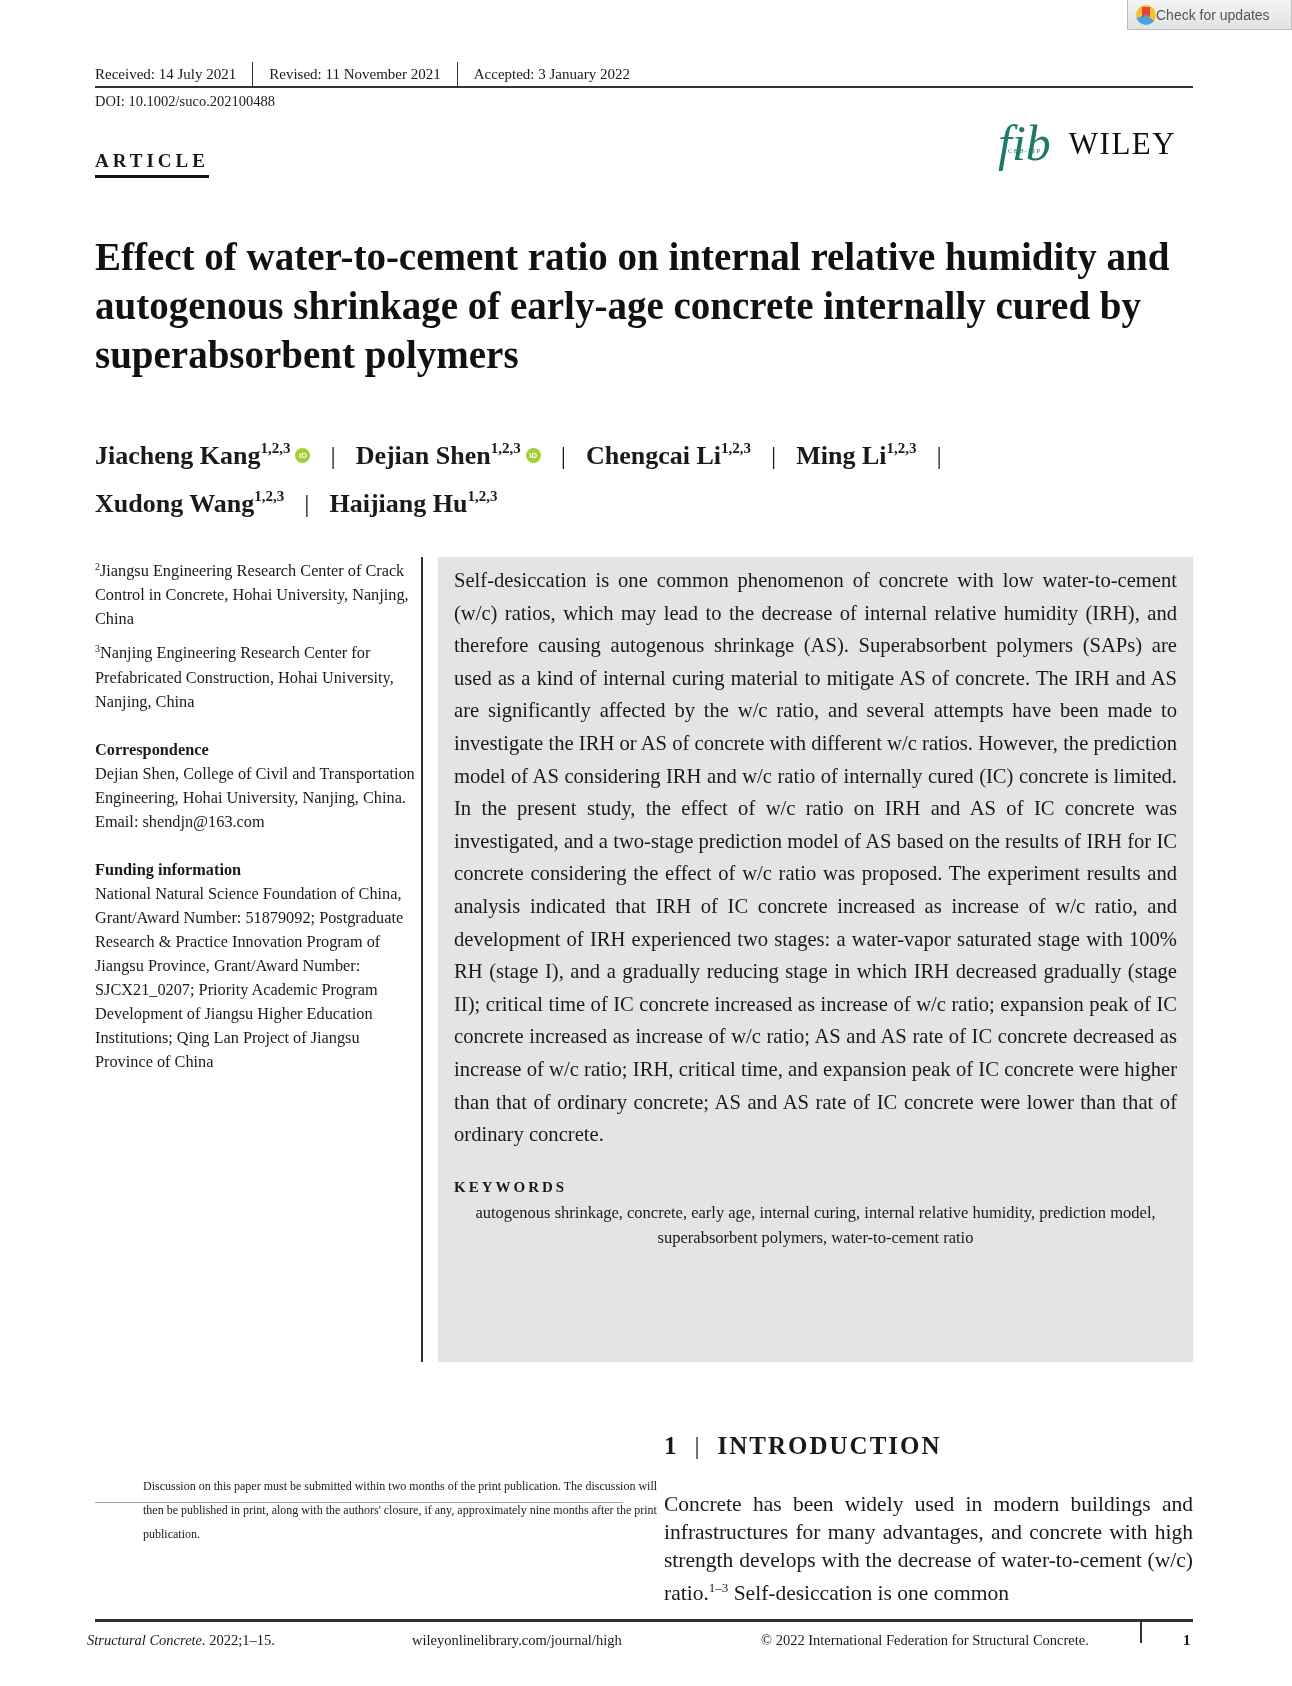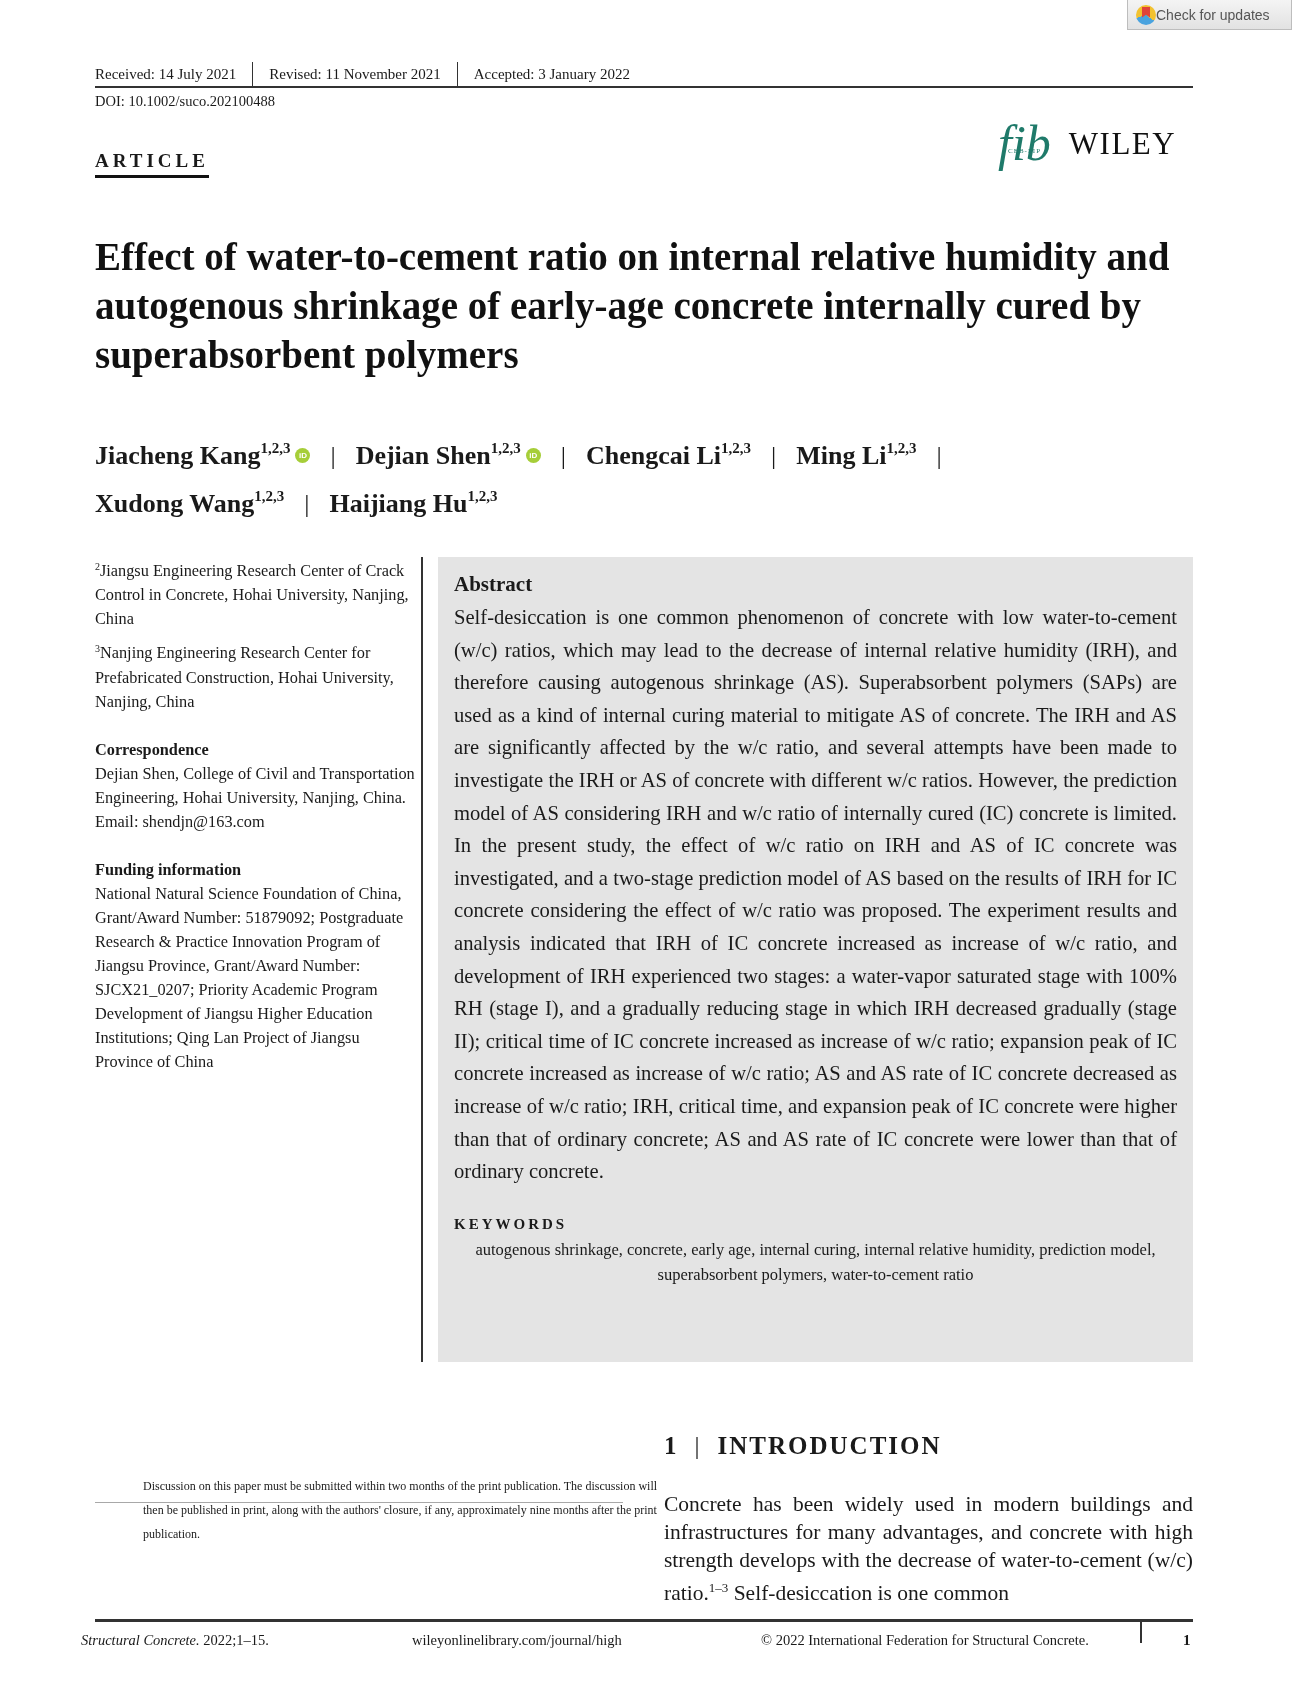--- a/index.html
+++ b/index.html
@@ -105,32 +105,31 @@
   <div class="blk-h">Correspondence</div>
   <div>Dejian Shen, College of Civil and Transportation Engineering, Hohai University, Nanjing, China.</div>
   <div>Email: shendjn@163.com</div>
 
   <div class="blk-h">Funding information</div>
   <div>National Natural Science Foundation of China, Grant/Award Number: 51879092; Postgraduate Research &amp; Practice Innovation Program of Jiangsu Province, Grant/Award Number: SJCX21_0207; Priority Academic Program Development of Jiangsu Higher Education Institutions; Qing Lan Project of Jiangsu Province of China</div>
 </div>
 <div class="abs vdiv"></div>
 
 <div class="abs abstract">
-  <div class="abs-h">Abstract</div>
   <div class="abs-body">Self-desiccation is one common phenomenon of concrete with low water-to-cement (w/c) ratios, which may lead to the decrease of internal relative humidity (IRH), and therefore causing autogenous shrinkage (AS). Superabsorbent polymers (SAPs) are used as a kind of internal curing material to mitigate AS of concrete. The IRH and AS are significantly affected by the w/c ratio, and several attempts have been made to investigate the IRH or AS of concrete with different w/c ratios. However, the prediction model of AS considering IRH and w/c ratio of internally cured (IC) concrete is limited. In the present study, the effect of w/c ratio on IRH and AS of IC concrete was investigated, and a two-stage prediction model of AS based on the results of IRH for IC concrete considering the effect of w/c ratio was proposed. The experiment results and analysis indicated that IRH of IC concrete increased as increase of w/c ratio, and development of IRH experienced two stages: a water-vapor saturated stage with 100% RH (stage I), and a gradually reducing stage in which IRH decreased gradually (stage II); critical time of IC concrete increased as increase of w/c ratio; expansion peak of IC concrete increased as increase of w/c ratio; AS and AS rate of IC concrete decreased as increase of w/c ratio; IRH, critical time, and expansion peak of IC concrete were higher than that of ordinary concrete; AS and AS rate of IC concrete were lower than that of ordinary concrete.</div>
   <div class="kw-h">KEYWORDS</div>
   <div class="kw">autogenous shrinkage, concrete, early age, internal curing, internal relative humidity, prediction model, superabsorbent polymers, water-to-cement ratio</div>
 </div>
 
 <div class="abs intro-h">
   <span>1</span><span class="pipe">|</span><span>INTRODUCTION</span>
 </div>
 <div class="abs intro-b"><span>Concrete has been widely used in modern buildings and infrastructures for many advantages, and concrete with high strength develops with the decrease of water-to-cement (w/c) ratio.</span><sup>1–3</sup><span> Self-desiccation is one common</span></div>
 
 <div class="abs disc-rule"></div>
 <div class="abs disc">Discussion on this paper must be submitted within two months of the print publication. The discussion will then be published in print, along with the authors' closure, if any, approximately nine months after the print publication.</div>
 
 <div class="abs foot-rule"></div>
-<div class="abs foot" style="left:81px;"><i>Structural Concrete.</i><span> 2022;1–15.</span></div>
+<div class="abs foot" style="left:87px;"><i>Structural Concrete.</i><span> 2022;1–15.</span></div>
 <div class="abs foot" style="left:412px;">wileyonlinelibrary.com/journal/high</div>
 <div class="abs foot" style="left:761px;">© 2022 International Federation for Structural Concrete.</div>
 <div class="abs foot-vbar"></div>
 <div class="abs foot" style="left:1183px; font-weight:bold; font-size:15px;">1</div>
 
 </body></html>

